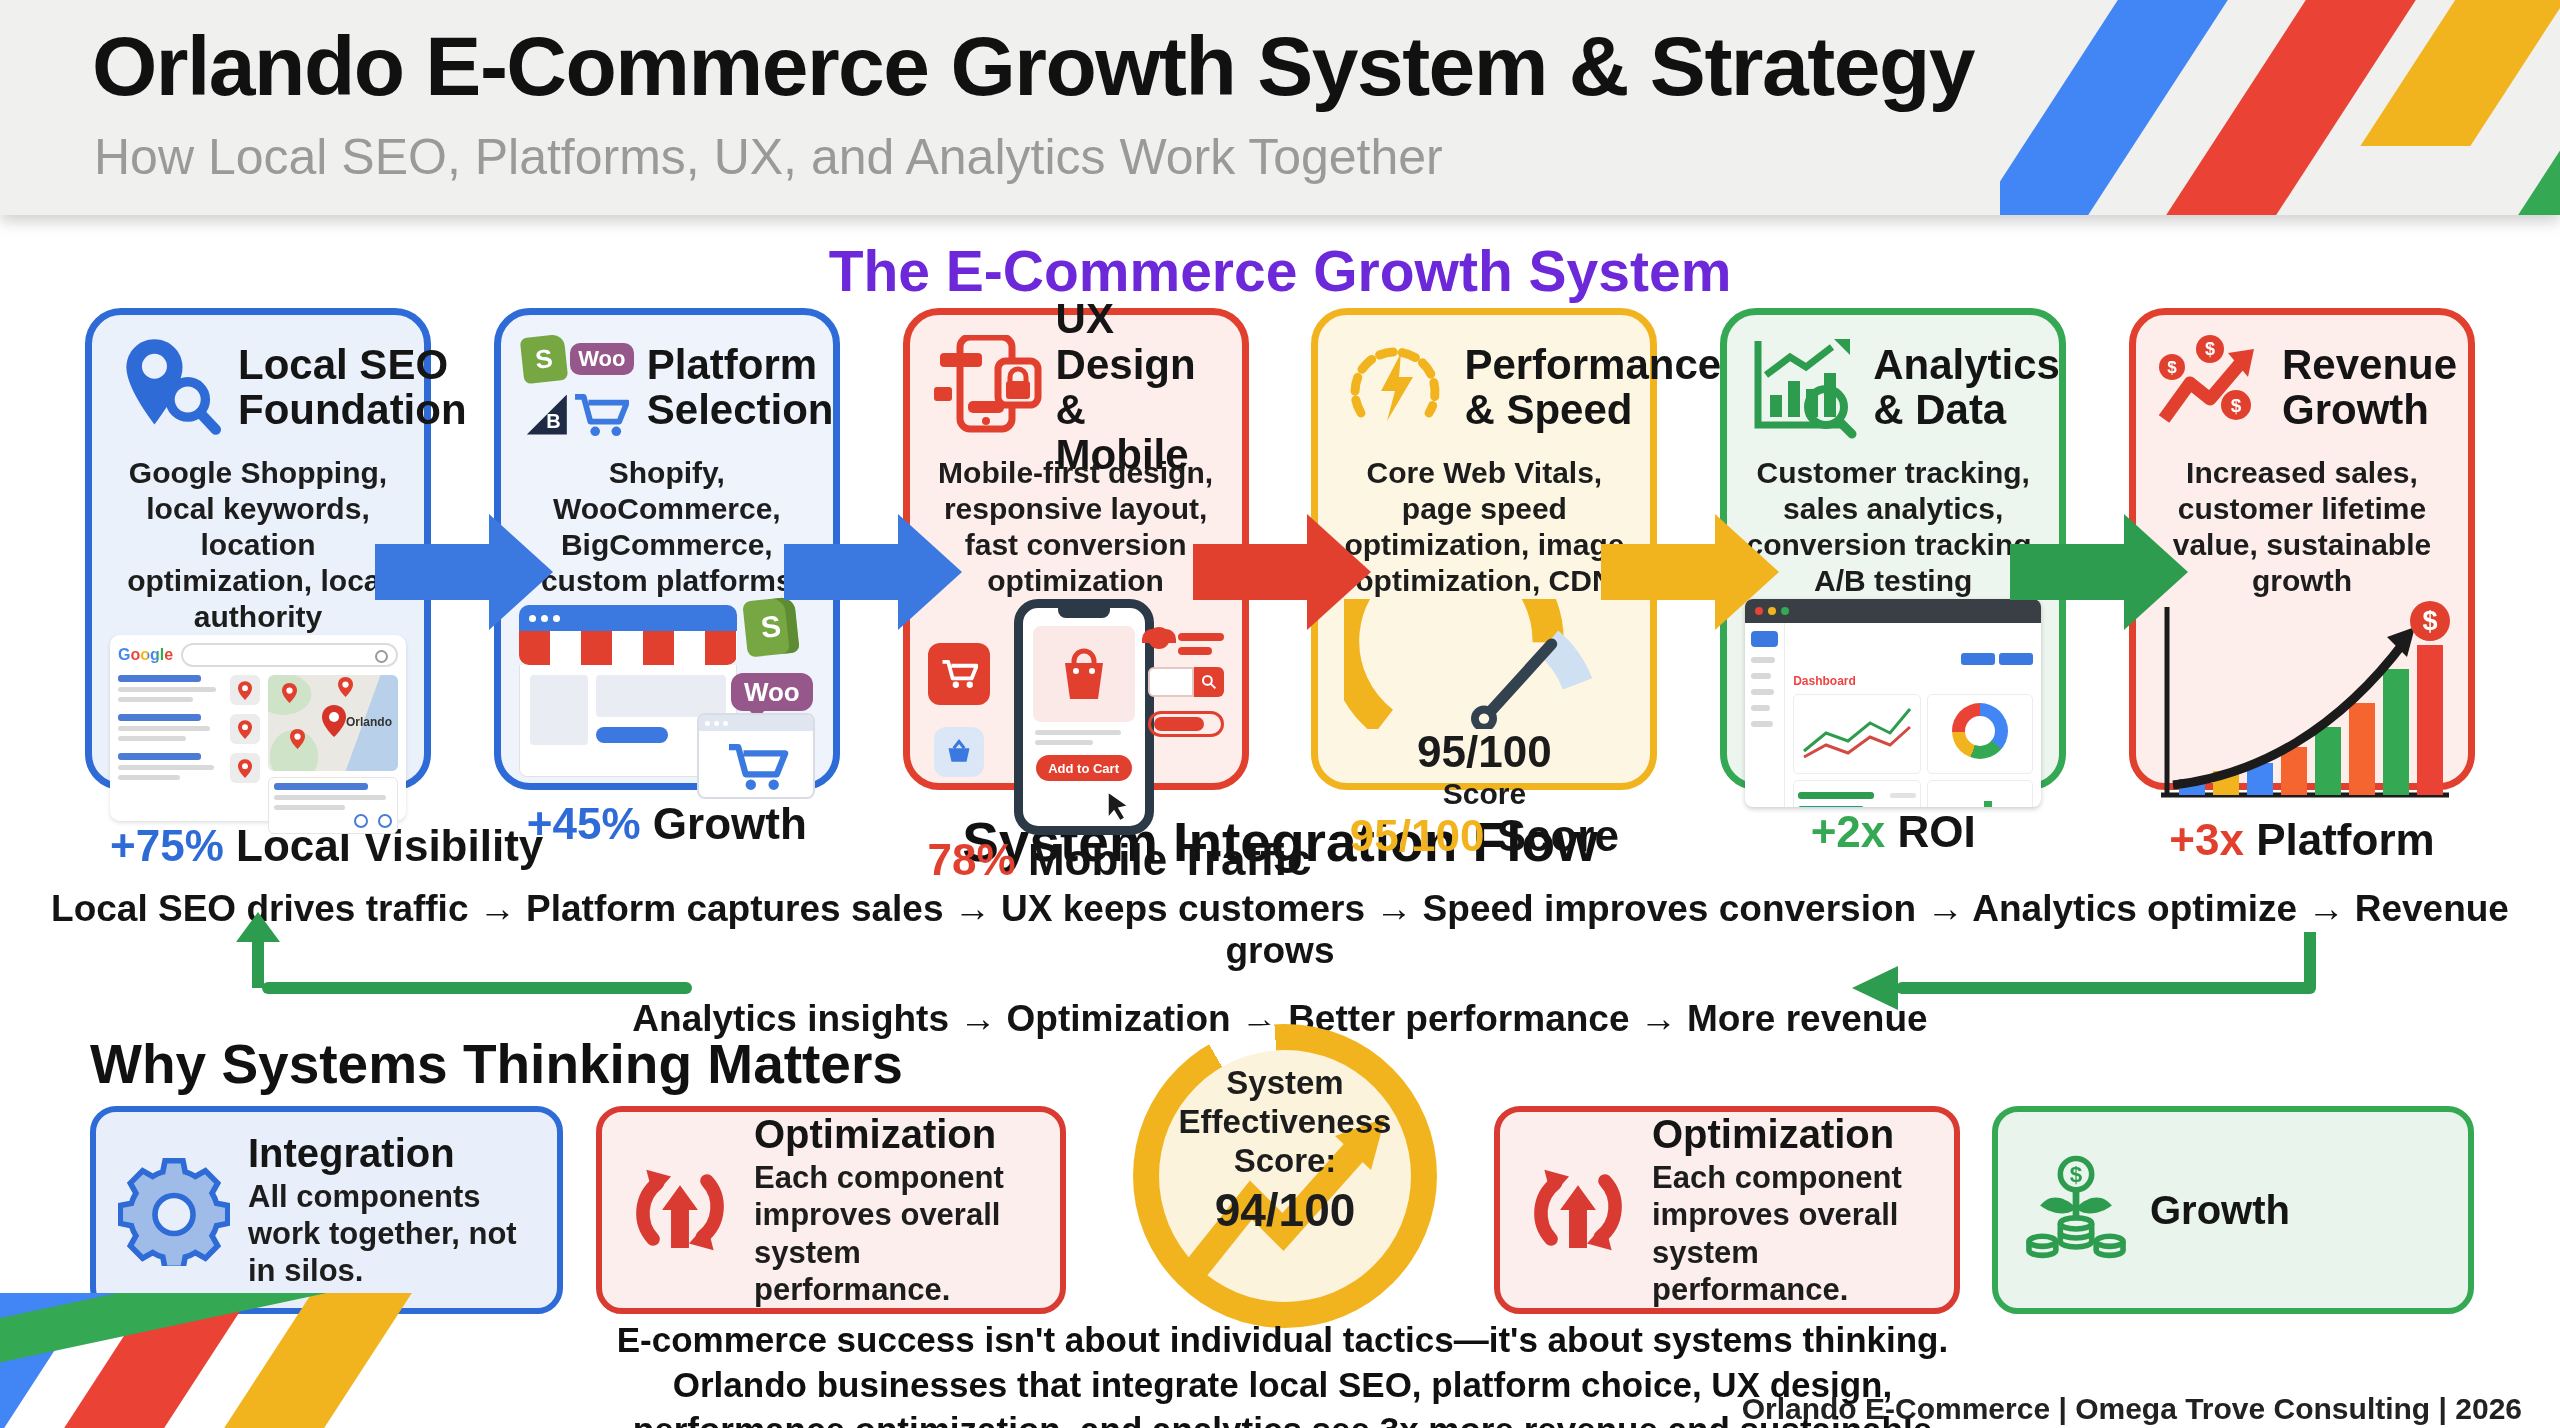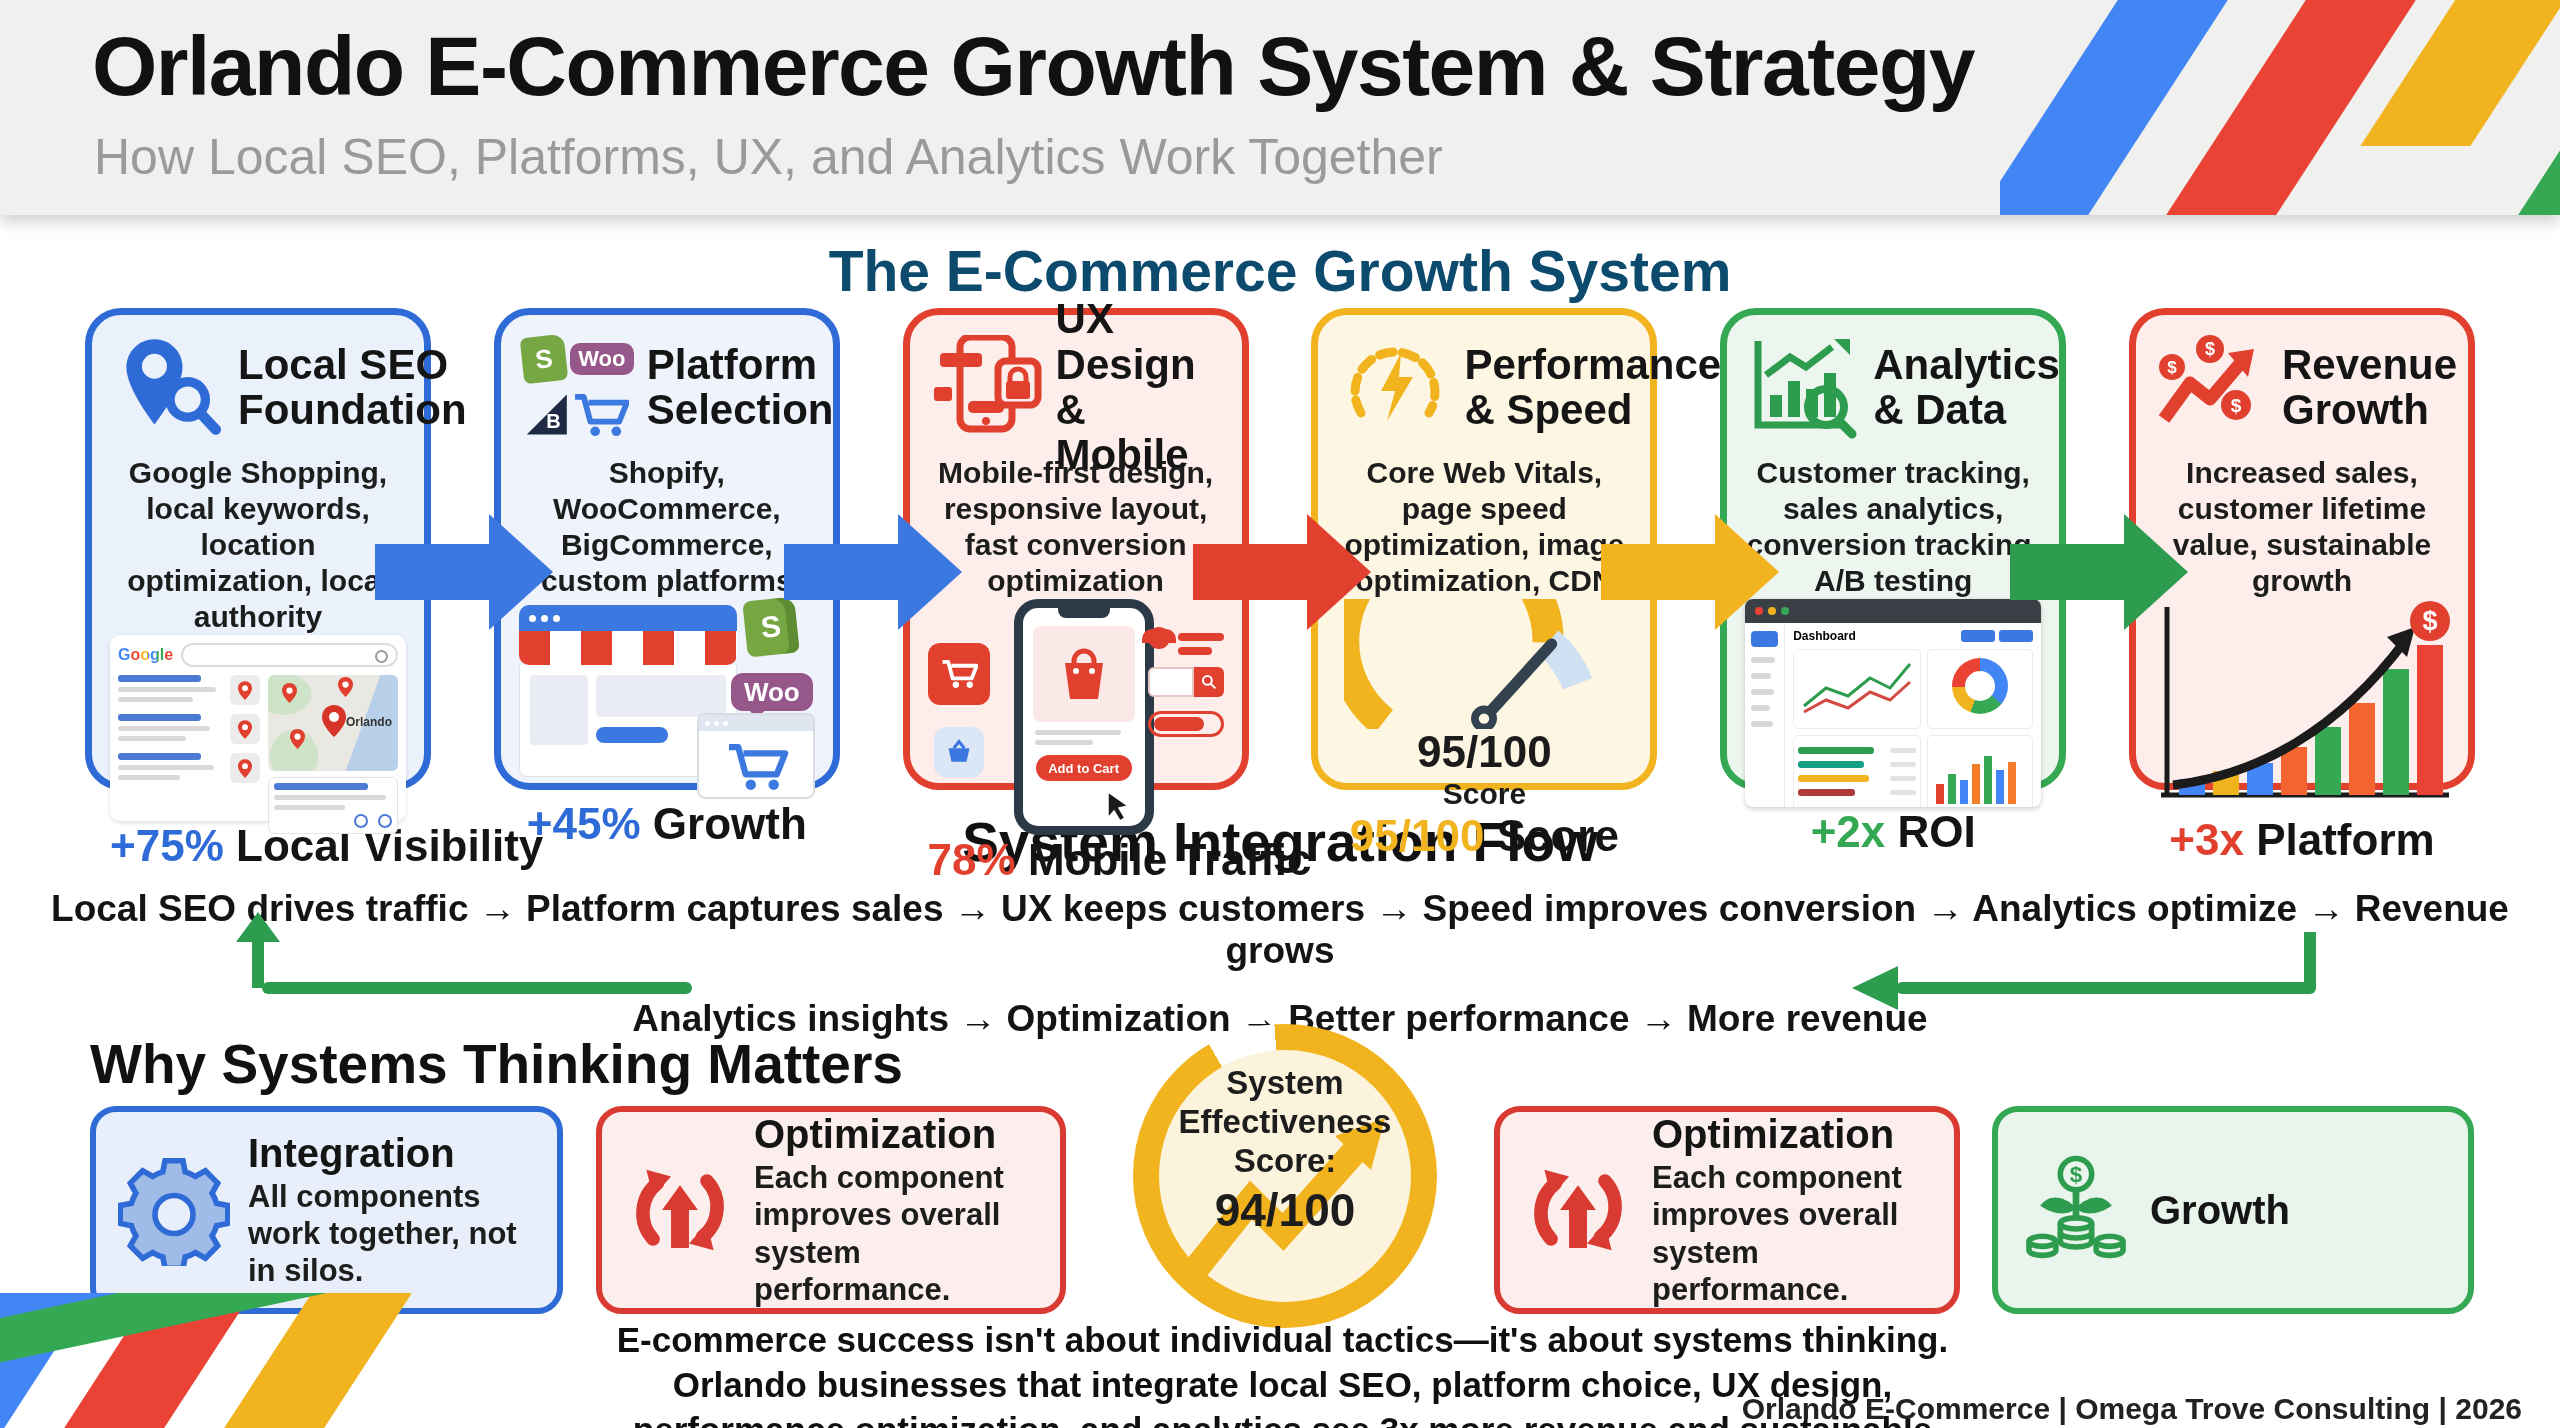--- a/index.html
+++ b/index.html
@@ -33,21 +33,21 @@
   .stripe.b-blue   { left:-52px;  background:#4285F4; }
   .stripe.b-red    { left:108px;  background:#EA4335; }
   .stripe.b-yellow { left:268px;  background:#F2B41E; }
   .stripe.b-green  { position:absolute; left:-20px; bottom:-28px; width:430px; height:78px;
                      background:#34A853; transform:skewY(-12deg); }
   .stripe.b-blue2  { position:absolute; left:-20px; bottom:-46px; width:200px; height:58px;
                      background:#4285F4; transform:skewY(-12deg); }
 
   
   .gs-heading { position:absolute; top:238px; left:0; width:2560px; text-align:center;
-                font-size:57px; font-weight:800; color:#0c4a6e; }
+                font-size:57px; font-weight:800; color:#6d28d9; }
   .cards-row { position:absolute; top:308px; left:85px; width:2390px; display:flex; }
   .gcard {
     width:346px; height:482px; border-radius:36px; border:7px solid var(--ac);
     background:var(--bg); padding:16px 18px; display:flex; flex-direction:column;
     position:relative; z-index:1;
   }
   .gcard-head { display:flex; align-items:center; gap:10px; min-height:112px; }
   .gcard-icon { width:118px; min-width:118px; height:108px; display:flex; align-items:center;
                 justify-content:center; flex-wrap:wrap; }
   .gcard-title { font-size:42px; font-weight:800; line-height:1.08; color:#151515; }
@@ -156,21 +156,21 @@
   .ill-dash { width:312px; height:208px; border-radius:8px; overflow:hidden;
               box-shadow:0 2px 5px rgba(0,0,0,.2); background:#fff; }
   .dash-bar { height:24px; background:#3a3f45; display:flex; align-items:center; gap:5px; padding-left:10px; }
   .dash-bar .dot { width:8px; height:8px; }
   .dash-body { display:flex; height:184px; }
   .dash-side { width:74px; border-right:1px solid #ececec; padding:8px 6px; }
   .side-sel { height:16px; background:#3b78e0; border-radius:4px; margin-bottom:10px; }
   .side-row { height:6px; background:#d8d8d8; border-radius:3px; margin-top:10px; }
   .dash-main { flex:1; padding:6px 8px; }
   .dash-head { display:flex; align-items:center; justify-content:space-between; }
-  .dash-title { font-size:12px; font-weight:700; color:#000000; }
+  .dash-title { font-size:12px; font-weight:700; color:#ef4444;margin-top:45px; }
   .chip { width:34px; height:12px; background:#3b78e0; border-radius:3px; margin-left:4px; }
   .dash-grid { display:grid; grid-template-columns:1.35fr 1fr; gap:6px; margin-top:6px; }
   .dash-box { border:1px solid #ececec; border-radius:5px; padding:4px; background:#fff; }
   .donut { width:56px; height:56px; border-radius:50%; margin:4px auto;
            background:conic-gradient(#4285F4 0 130deg,#34A853 130deg 200deg,#F2B41E 200deg 268deg,#EA4335 268deg 360deg);
            position:relative; }
   .donut:after { content:""; position:absolute; inset:13px; background:#fff; border-radius:50%; }
   .mrow { display:flex; align-items:center; gap:5px; margin-top:7px; }
   .mrow .mb { height:7px; border-radius:3px; }
   .mrow .mt { height:5px; width:26px; background:#e2e2e2; border-radius:2px; margin-left:auto; }

